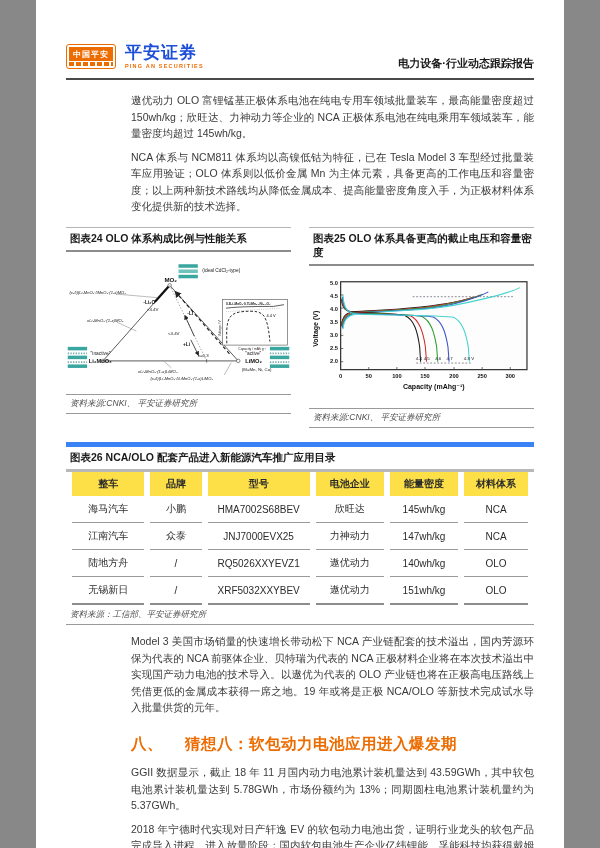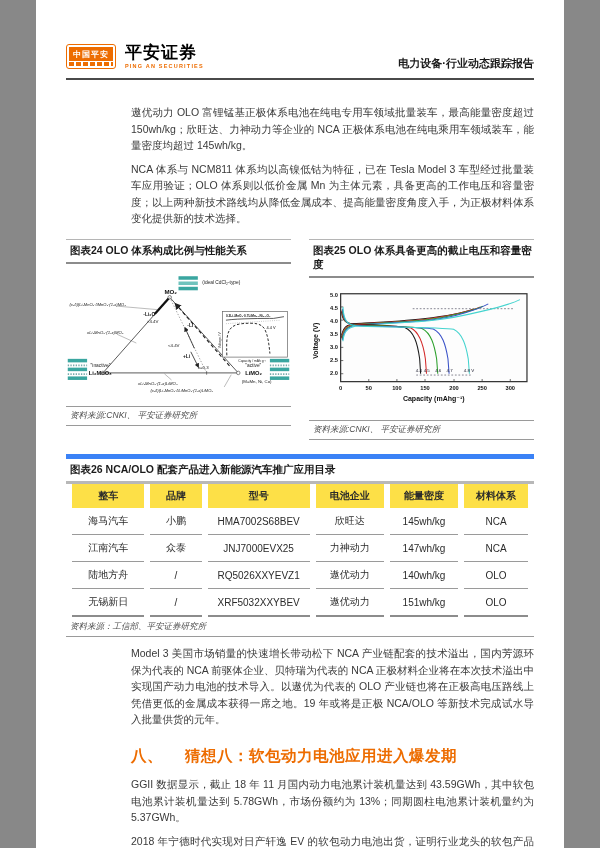--- a/index.html
+++ b/index.html
@@ -10,28 +10,28 @@
     color:#333; overflow:hidden;
   }
   .inner { padding:44px 30px 0 30px; }
 
   
   .header { display:flex; align-items:flex-start; justify-content:space-between; }
   .logo-wrap { display:flex; align-items:center; gap:9px; }
   .logo-box { border:1px solid #ed6c00; border-radius:3px; padding:2px; }
   .logo-box-inner { background:#ed6c00; color:#fff; font-size:8px; font-weight:bold; padding:2px 4px 1px; letter-spacing:1px; }
   .logo-box-sub { height:4px; margin-top:1px; background:repeating-linear-gradient(90deg,#ed6c00 0 5px,#fff 5px 7px); }
-  .brand-cn { color:#000000; font-size:17px; font-weight:bold; letter-spacing:1px; line-height:1.05; }
+  .brand-cn { color:#1d4ed8; font-size:17px; font-weight:bold; letter-spacing:1px; line-height:1.05; }
   .brand-en { color:#ed6c00; font-size:5.5px; font-weight:bold; letter-spacing:1.2px; margin-top:1px; }
   .header-right { font-size:11px; font-weight:bold; color:#1a1a1a; padding-top:12px; }
   .header-rule { border:none; border-top:2px solid #4a4a4a; margin-top:7px; }
 
   
   .body-text { margin-left:65px; font-size:10.5px; line-height:1.58; color:#3a3a3a; text-align:justify; }
-  .p1 { margin-top:24px; }
+  .p1 { margin-top:12px; }
   .p2 { margin-top:7px; }
   .p3 { margin-top:8px; }
   .p4 { margin-top:9px; }
   .p5 { margin-top:7px; }
 
   
   .fig-row { display:flex; gap:18px; margin-top:12px; }
   .fig-col { flex:1; min-width:0; }
   .fig-title { font-size:10.5px; font-weight:bold; color:#1a1a1a;
     border-top:1px solid #b5b5b5; border-bottom:2px solid #8c8c8c;

